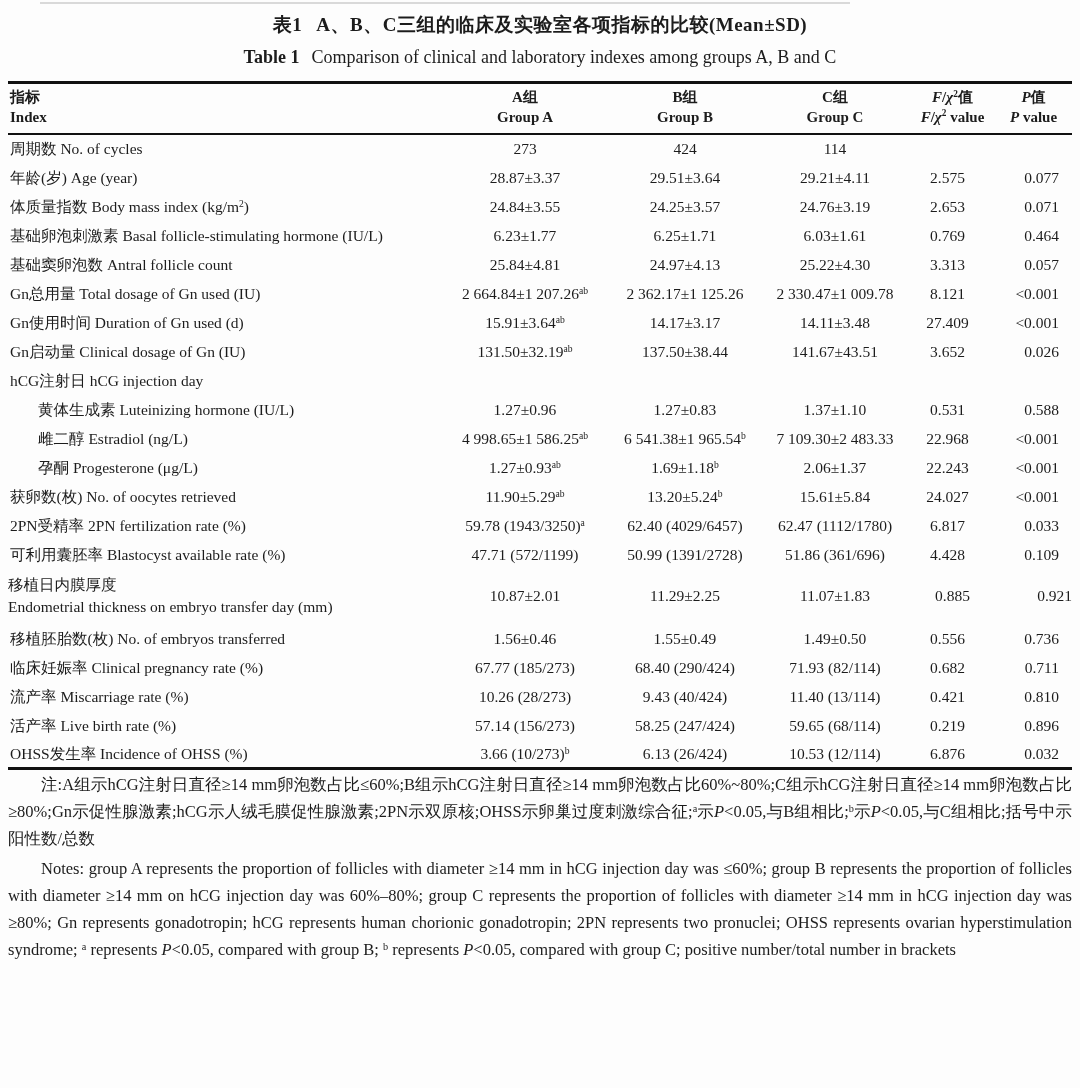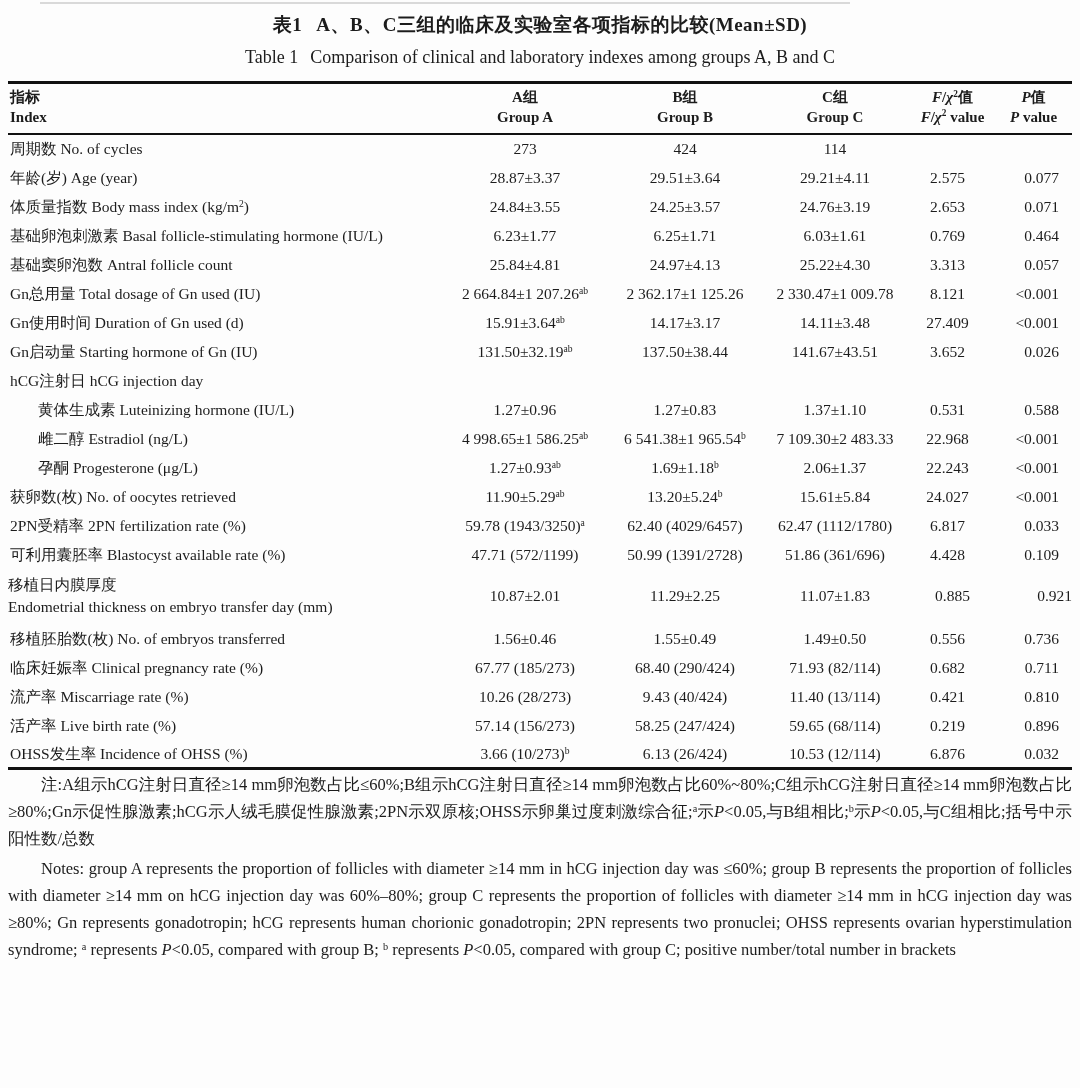--- a/index.html
+++ b/index.html
@@ -23,21 +23,21 @@
     font-weight: bold;
     letter-spacing: 0.5px;
     margin-bottom: 9px;
   }
   .title-zh .title-label { margin-right: 14px; }
   .title-en {
     text-align: center;
     font-size: 18px;
     margin-bottom: 13px;
   }
-  .title-en .title-label { font-weight: normal; margin-right: 12px; }
+  .title-en .title-label { font-weight: bold; margin-right: 12px; }
 
   table.data-table {
     width: 1064px;
     table-layout: fixed;
     border-collapse: collapse;
     border-top: 3px solid #111;
     border-bottom: 3px solid #111;
   }
   thead th {
     font-weight: bold;
@@ -167,21 +167,21 @@
         </tr>
         <tr>
           <td class="col-label">Gn使用时间 Duration of Gn used (d)</td>
           <td class="col-a">15.91±3.64<sup>ab</sup></td>
           <td class="col-b">14.17±3.17</td>
           <td class="col-c">14.11±3.48</td>
           <td class="col-f">27.409</td>
           <td class="col-p">&lt;0.001</td>
         </tr>
         <tr>
-          <td class="col-label">Gn启动量 Starting hormone of Gn (IU)</td>
+          <td class="col-label">Gn启动量 Clinical dosage of Gn (IU)</td>
           <td class="col-a">131.50±32.19<sup>ab</sup></td>
           <td class="col-b">137.50±38.44</td>
           <td class="col-c">141.67±43.51</td>
           <td class="col-f">3.652</td>
           <td class="col-p">0.026</td>
         </tr>
         <tr>
           <td class="col-label">hCG注射日 hCG injection day</td>
           <td class="col-a"></td>
           <td class="col-b"></td>

